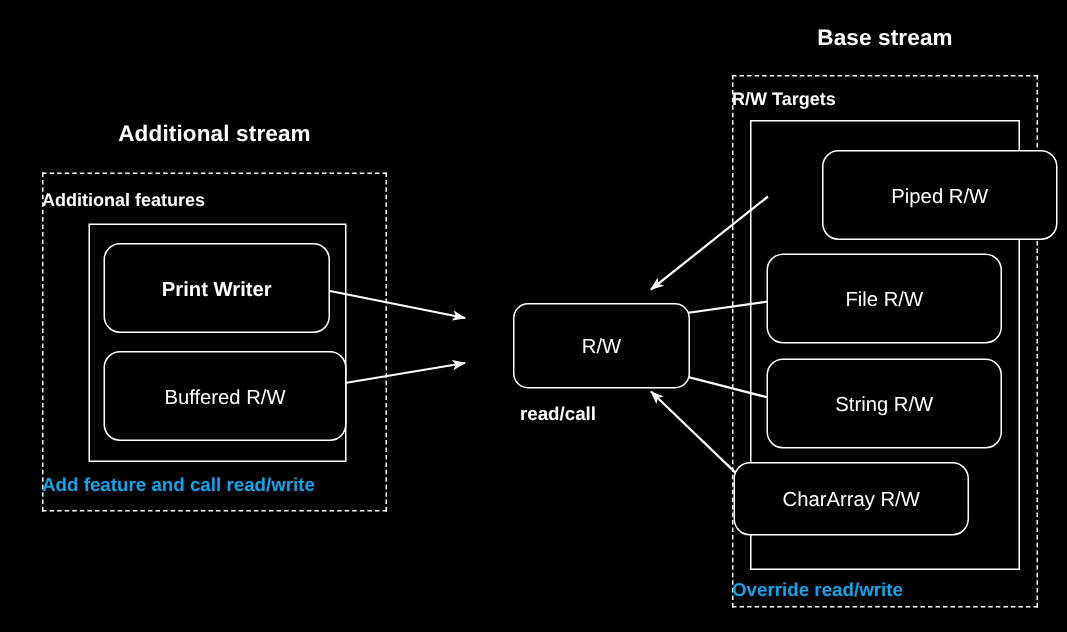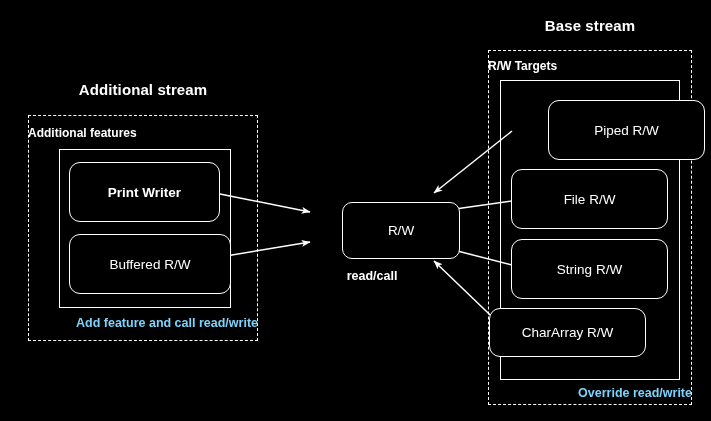--- a/index.html
+++ b/index.html
@@ -42,25 +42,25 @@
     position: absolute;
     color: #ffffff;
     font-weight: bold;
     font-size: 12px;
     line-height: 1;
     white-space: nowrap;
   }
   
   .dash-footer {
     position: absolute;
-    color: #7dd3fc;
+    color: #0ea5e9;
     font-weight: bold;
     font-size: 12.5px;
     line-height: 1;
-    text-align: right;
+    text-align: left;
     white-space: nowrap;
   }
   
   .solid-box {
     position: absolute;
     border: 1.6px solid #ffffff;
     background: transparent;
   }
   
   .node {

